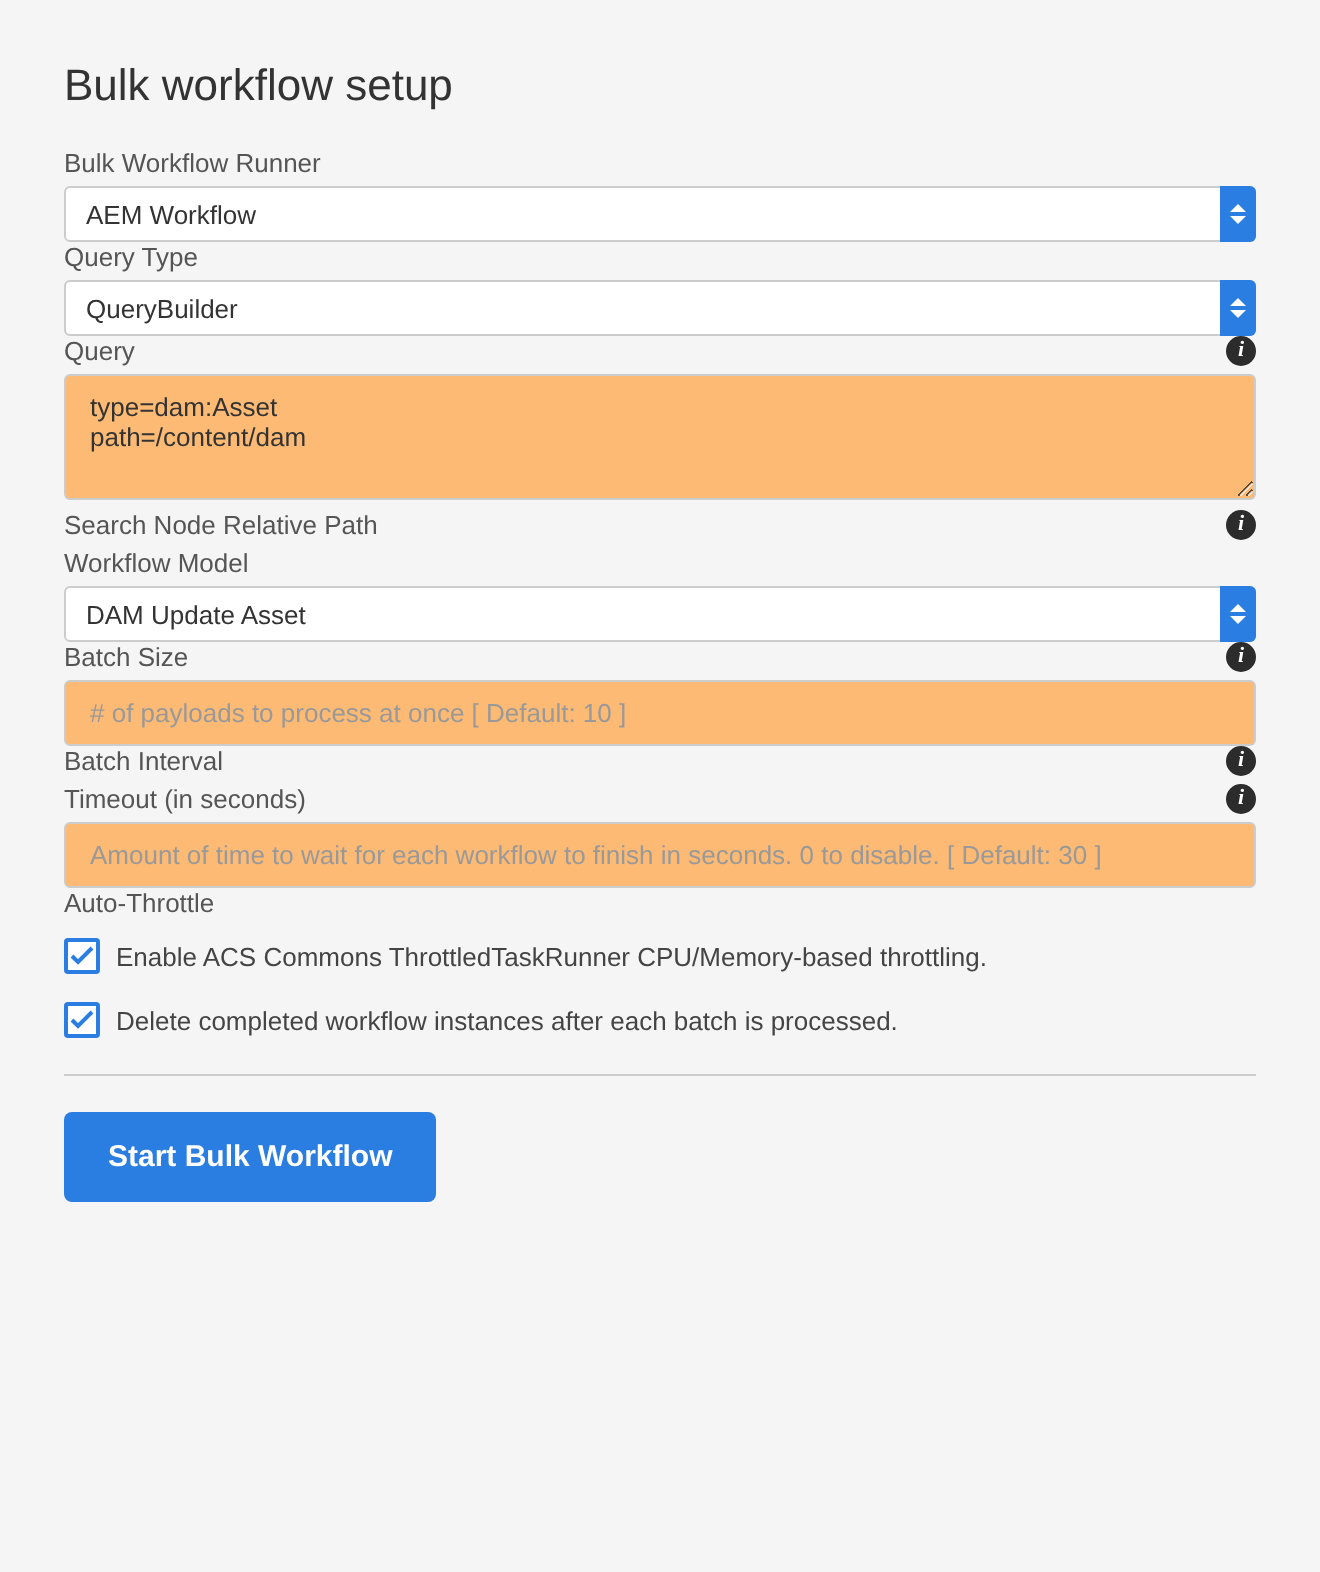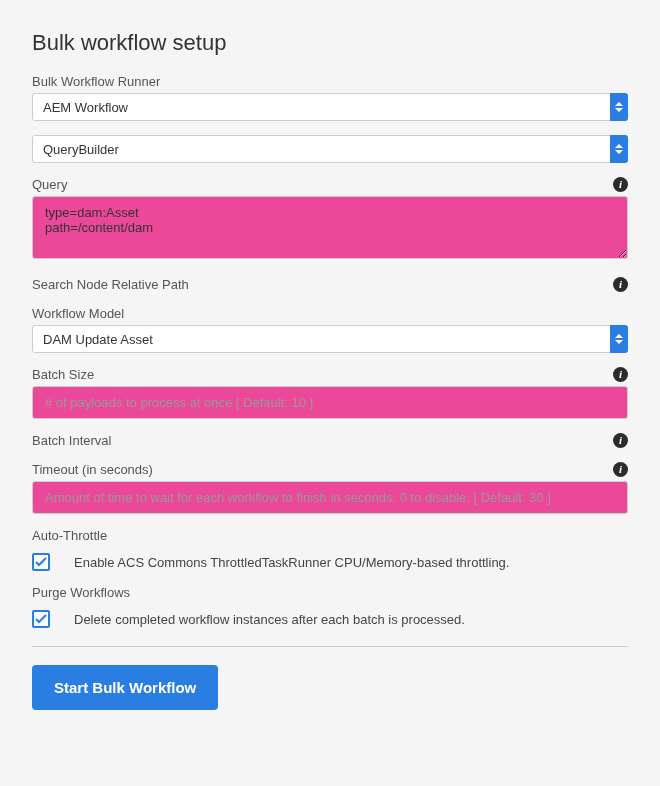--- a/index.html
+++ b/index.html
@@ -10,21 +10,21 @@
     font-family: -apple-system, BlinkMacSystemFont, "Segoe UI", Helvetica, Arial, sans-serif;
     color: #333;
     width: 660px;
   }
   h1 {
     font-size: 22px;
     font-weight: 400;
     margin: 0 0 18px 0;
     color: #333;
   }
-  .field-group { margin-bottom: 14px; }
+  .field-group { }
   .label-row {
     display: flex;
     align-items: center;
     justify-content: space-between;
     margin-bottom: 4px;
   }
   .label {
     font-size: 13px;
     color: #555;
   }
@@ -75,34 +75,34 @@
   .select-arrows::before, .select-arrows::after {
     content: "";
     width: 0; height: 0;
     border-left: 4px solid transparent;
     border-right: 4px solid transparent;
   }
   .select-arrows::before { border-bottom: 4px solid #fff; }
   .select-arrows::after { border-top: 4px solid #fff; }
   textarea, input[type="text"] {
     width: 100%;
-    background: #ec4899;
+    background: #fdba74;
     border: 1px solid #ccc;
     border-radius: 3px;
     font-size: 13px;
     padding: 8px 12px;
     font-family: inherit;
     color: #333;
   }
   textarea { resize: vertical; }
   input::placeholder, textarea::placeholder { color: #999; }
   .checkbox-field {
     display: flex;
     align-items: center;
-    gap: 24px;
+    gap: 8px;
     margin-bottom: 14px;
   }
   .cb {
     width: 18px;
     height: 18px;
     border: 2px solid #2a7de1;
     border-radius: 2px;
     background: #fff;
     display: inline-flex;
     align-items: center;
@@ -142,20 +142,23 @@
   <div class="select-wrapper">
     <select class="select">
       <option>AEM Workflow</option>
     </select>
     <span class="select-arrows"></span>
   </div>
 </div>
 
 
 <div class="field-group">
+  <div class="label-row">
+    <span class="label">Query Type</span>
+  </div>
   <div class="select-wrapper">
     <select class="select">
       <option>QueryBuilder</option>
     </select>
     <span class="select-arrows"></span>
   </div>
 </div>
 
 
 <div class="field-group">
@@ -224,23 +227,20 @@
       <svg viewBox="0 0 12 10">
           <path d="M1 5 L4 8 L11 1" stroke="#2a7de1" stroke-width="2" fill="none"></path>
         </svg>
     </span>
     <span class="cb-label">Enable ACS Commons ThrottledTaskRunner CPU/Memory-based throttling.</span>
   </div>
 </div>
 
 
 <div class="field-group">
-  <div class="label-row" style="margin-bottom:10px;">
-    <span class="label">Purge Workflows</span>
-  </div>
   <div class="checkbox-field">
     <span class="cb">
       <svg viewBox="0 0 12 10">
           <path d="M1 5 L4 8 L11 1" stroke="#2a7de1" stroke-width="2" fill="none"></path>
         </svg>
     </span>
     <span class="cb-label">Delete completed workflow instances after each batch is processed.</span>
   </div>
 </div>
 

